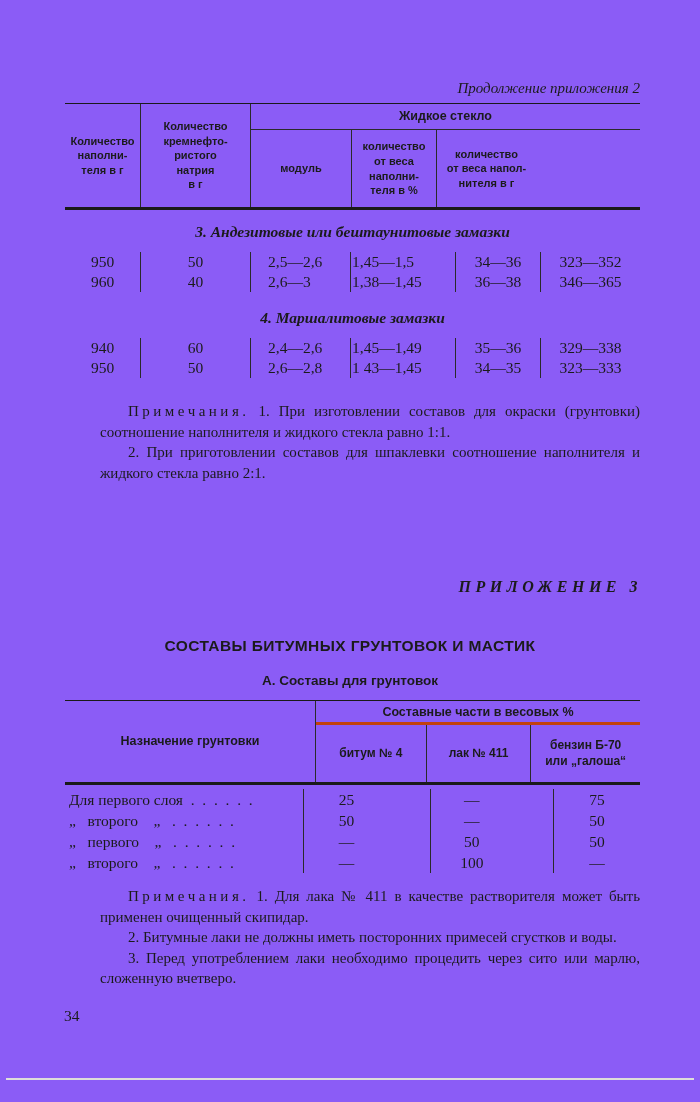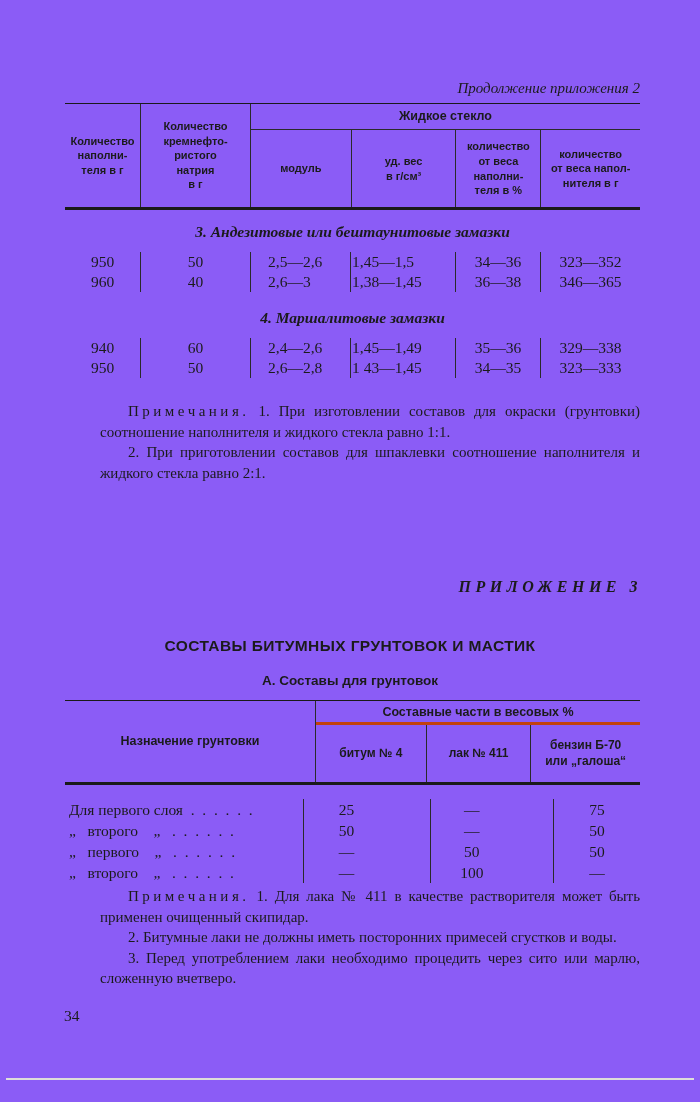--- a/index.html
+++ b/index.html
@@ -58,21 +58,21 @@
     display:flex; height:85px;
     border-top:1.5px solid #1a1a1a; border-bottom:3px solid #1a1a1a;
     font-family:"Liberation Sans","DejaVu Sans",sans-serif;
     font-weight:bold; font-size:12px; line-height:1.3; text-align:center;
   }
   .t2-c1 { width:250px; font-size:12.5px; }
   .t2-group { width:325px; display:flex; flex-direction:column; }
   .t2-group-title { height:24px; line-height:23px; border-bottom:3px solid #c2410c; font-size:12.5px; }
   .t2-sub { display:flex; flex:1; }
   .t2w0 { width:250px; } .t2w1 { width:110px; } .t2w2 { width:105px; } .t2w3 { width:110px; }
-  .t2-rows { margin-top:14px;gap:40px; }
+  .t2-rows { margin-top:4px;gap:40px; }
   .t2-rows .cell { height:21px; line-height:21px; }
   .lblcol .cell { white-space:pre; padding-left:4px; }
 
   .pageno { position:absolute; left:64px; top:1007px; font-size:15.5px; }
   .scan-edge { position:absolute; left:6px; right:6px; top:1078px; height:2px; background:#dededa; }
 </style>
 </head>
 <body>
 
 <div class="page">
@@ -86,22 +86,20 @@
 теля в г</div>
       <div class="t1-c2 vcenter bl">Количество
 кремнефто-
 ристого
 натрия
 в г</div>
       <div class="t1-group bl">
         <div class="t1-group-title">Жидкое стекло</div>
         <div class="t1-sub">
           <div class="t1-s1 vcenter">модуль</div>
-          <div class="t1-s2 vcenter bl">уд. вес
-в г/см³</div>
           <div class="t1-s3 vcenter bl">количество
 от веса
 наполни-
 теля в %</div>
           <div class="t1-s4 vcenter bl">количество
 от веса напол-
 нителя в г</div>
         </div>
       </div>
     </div>

